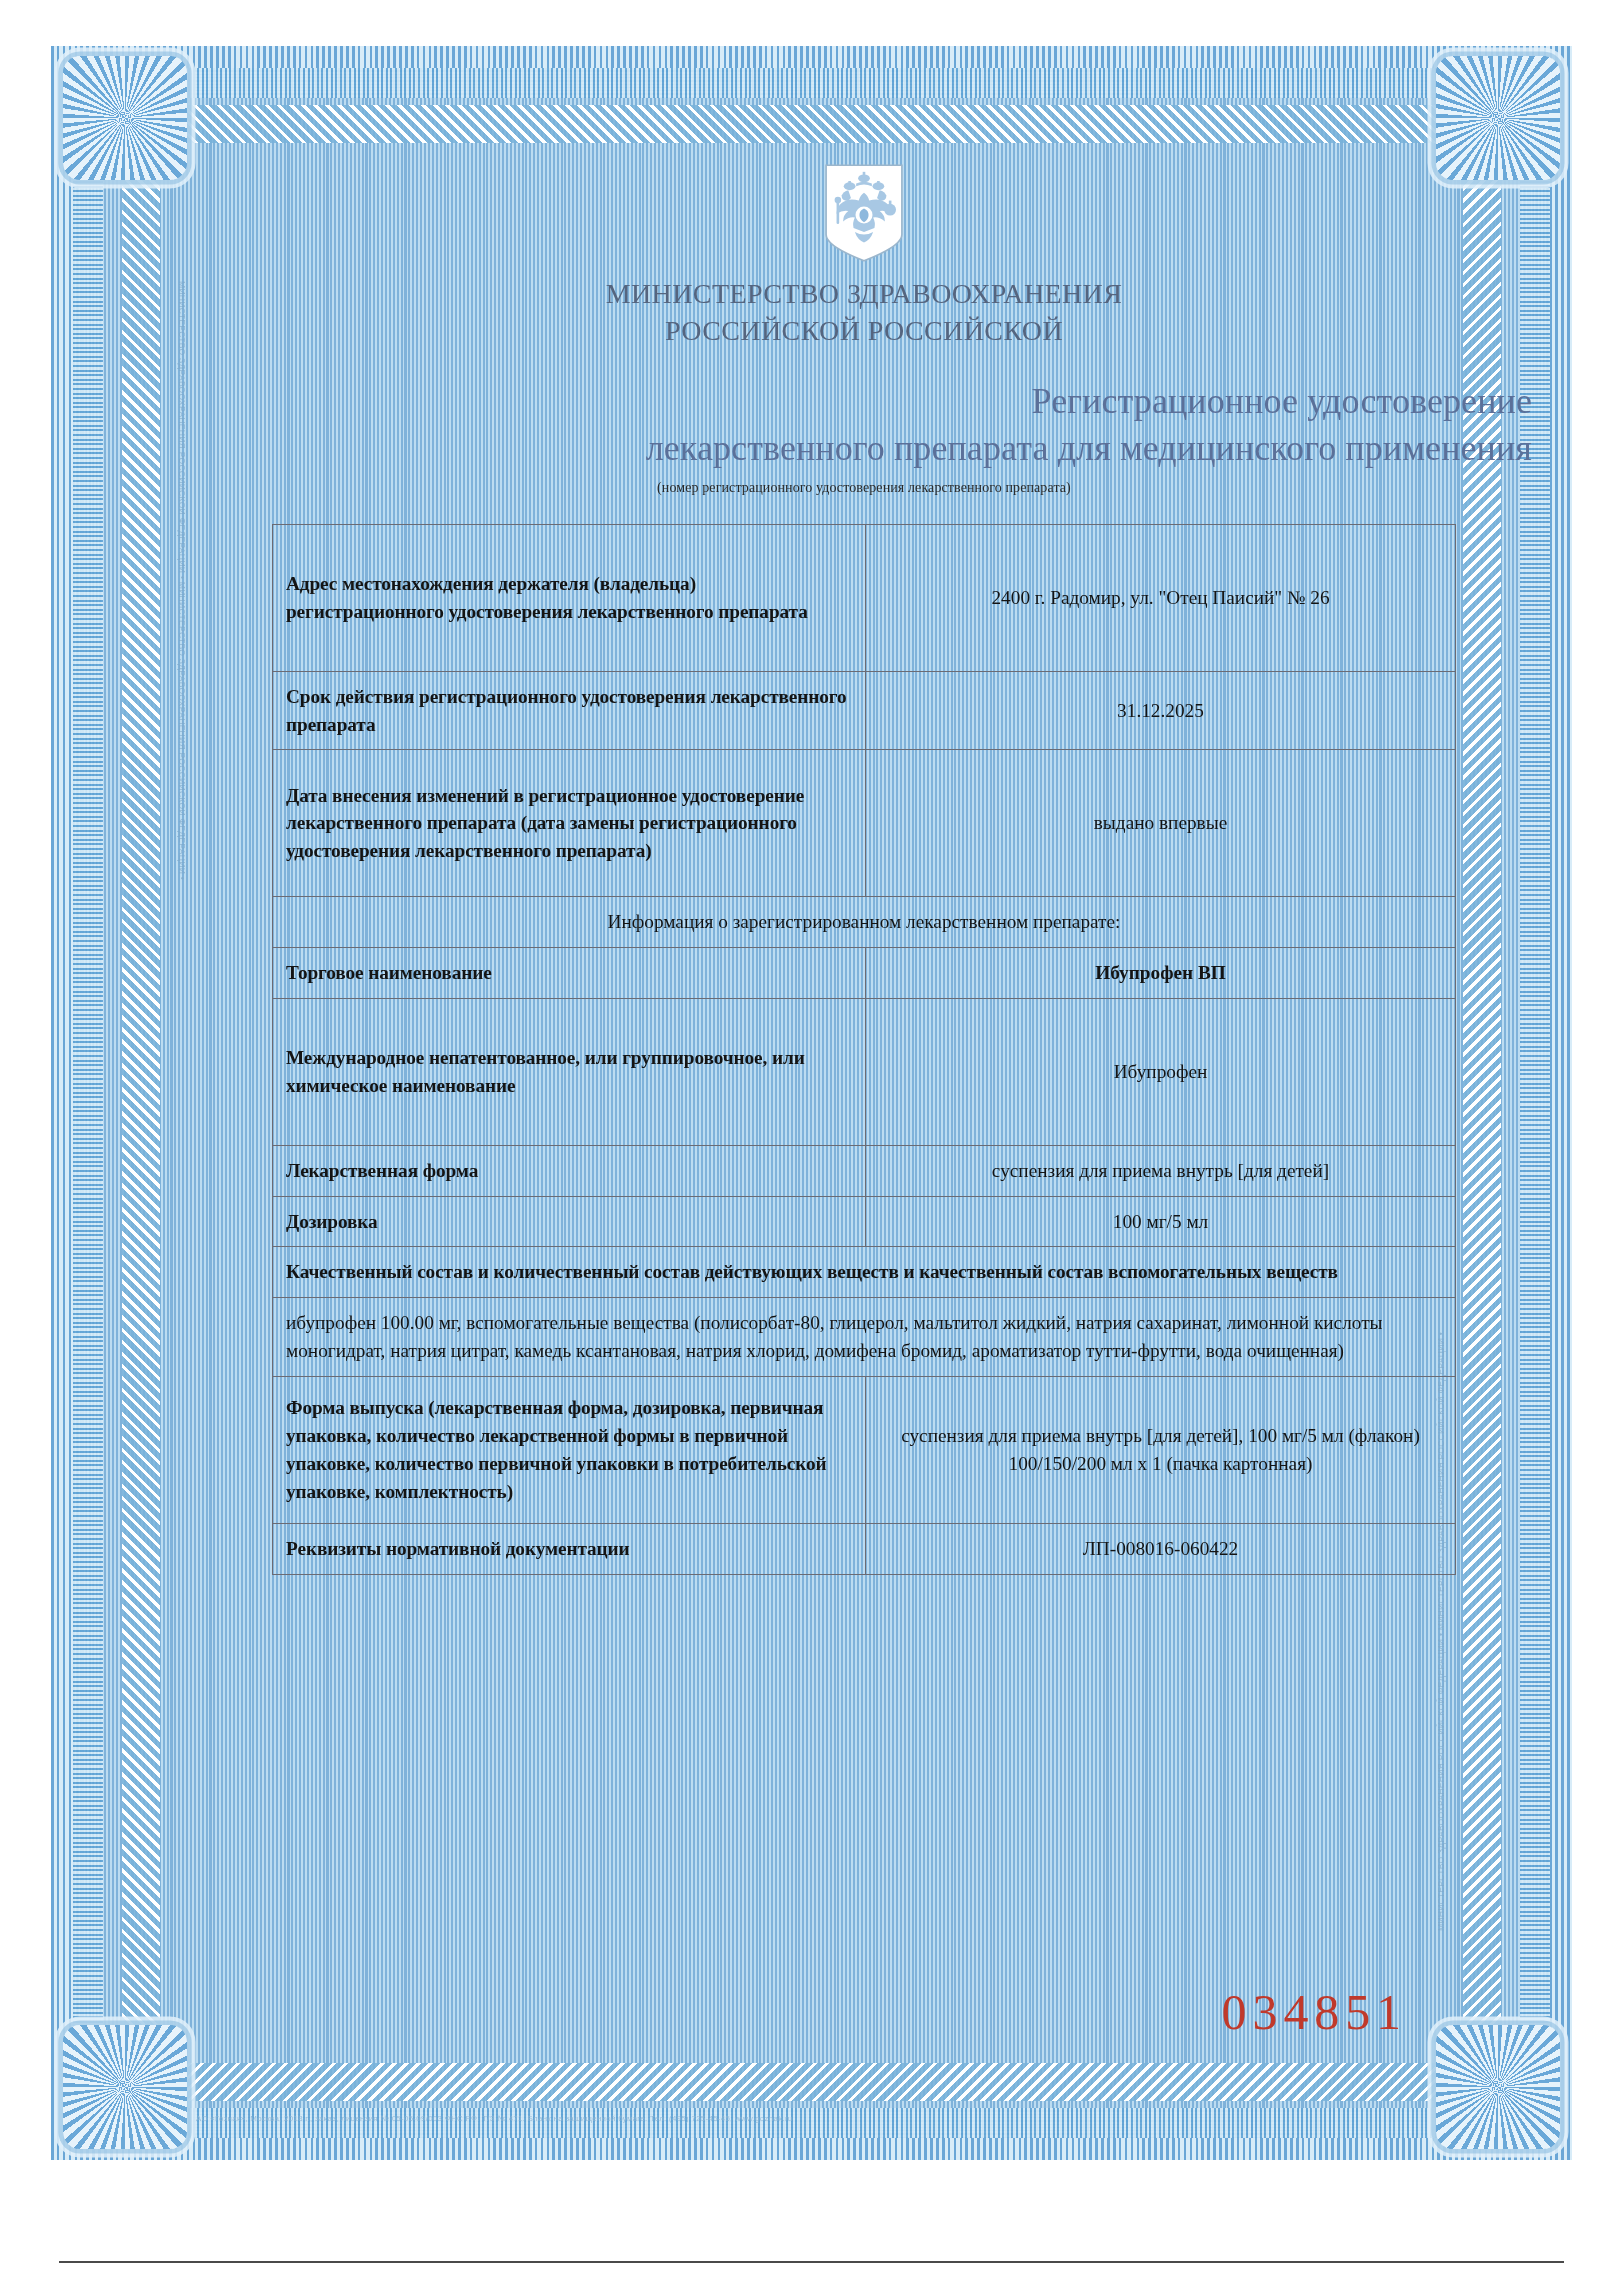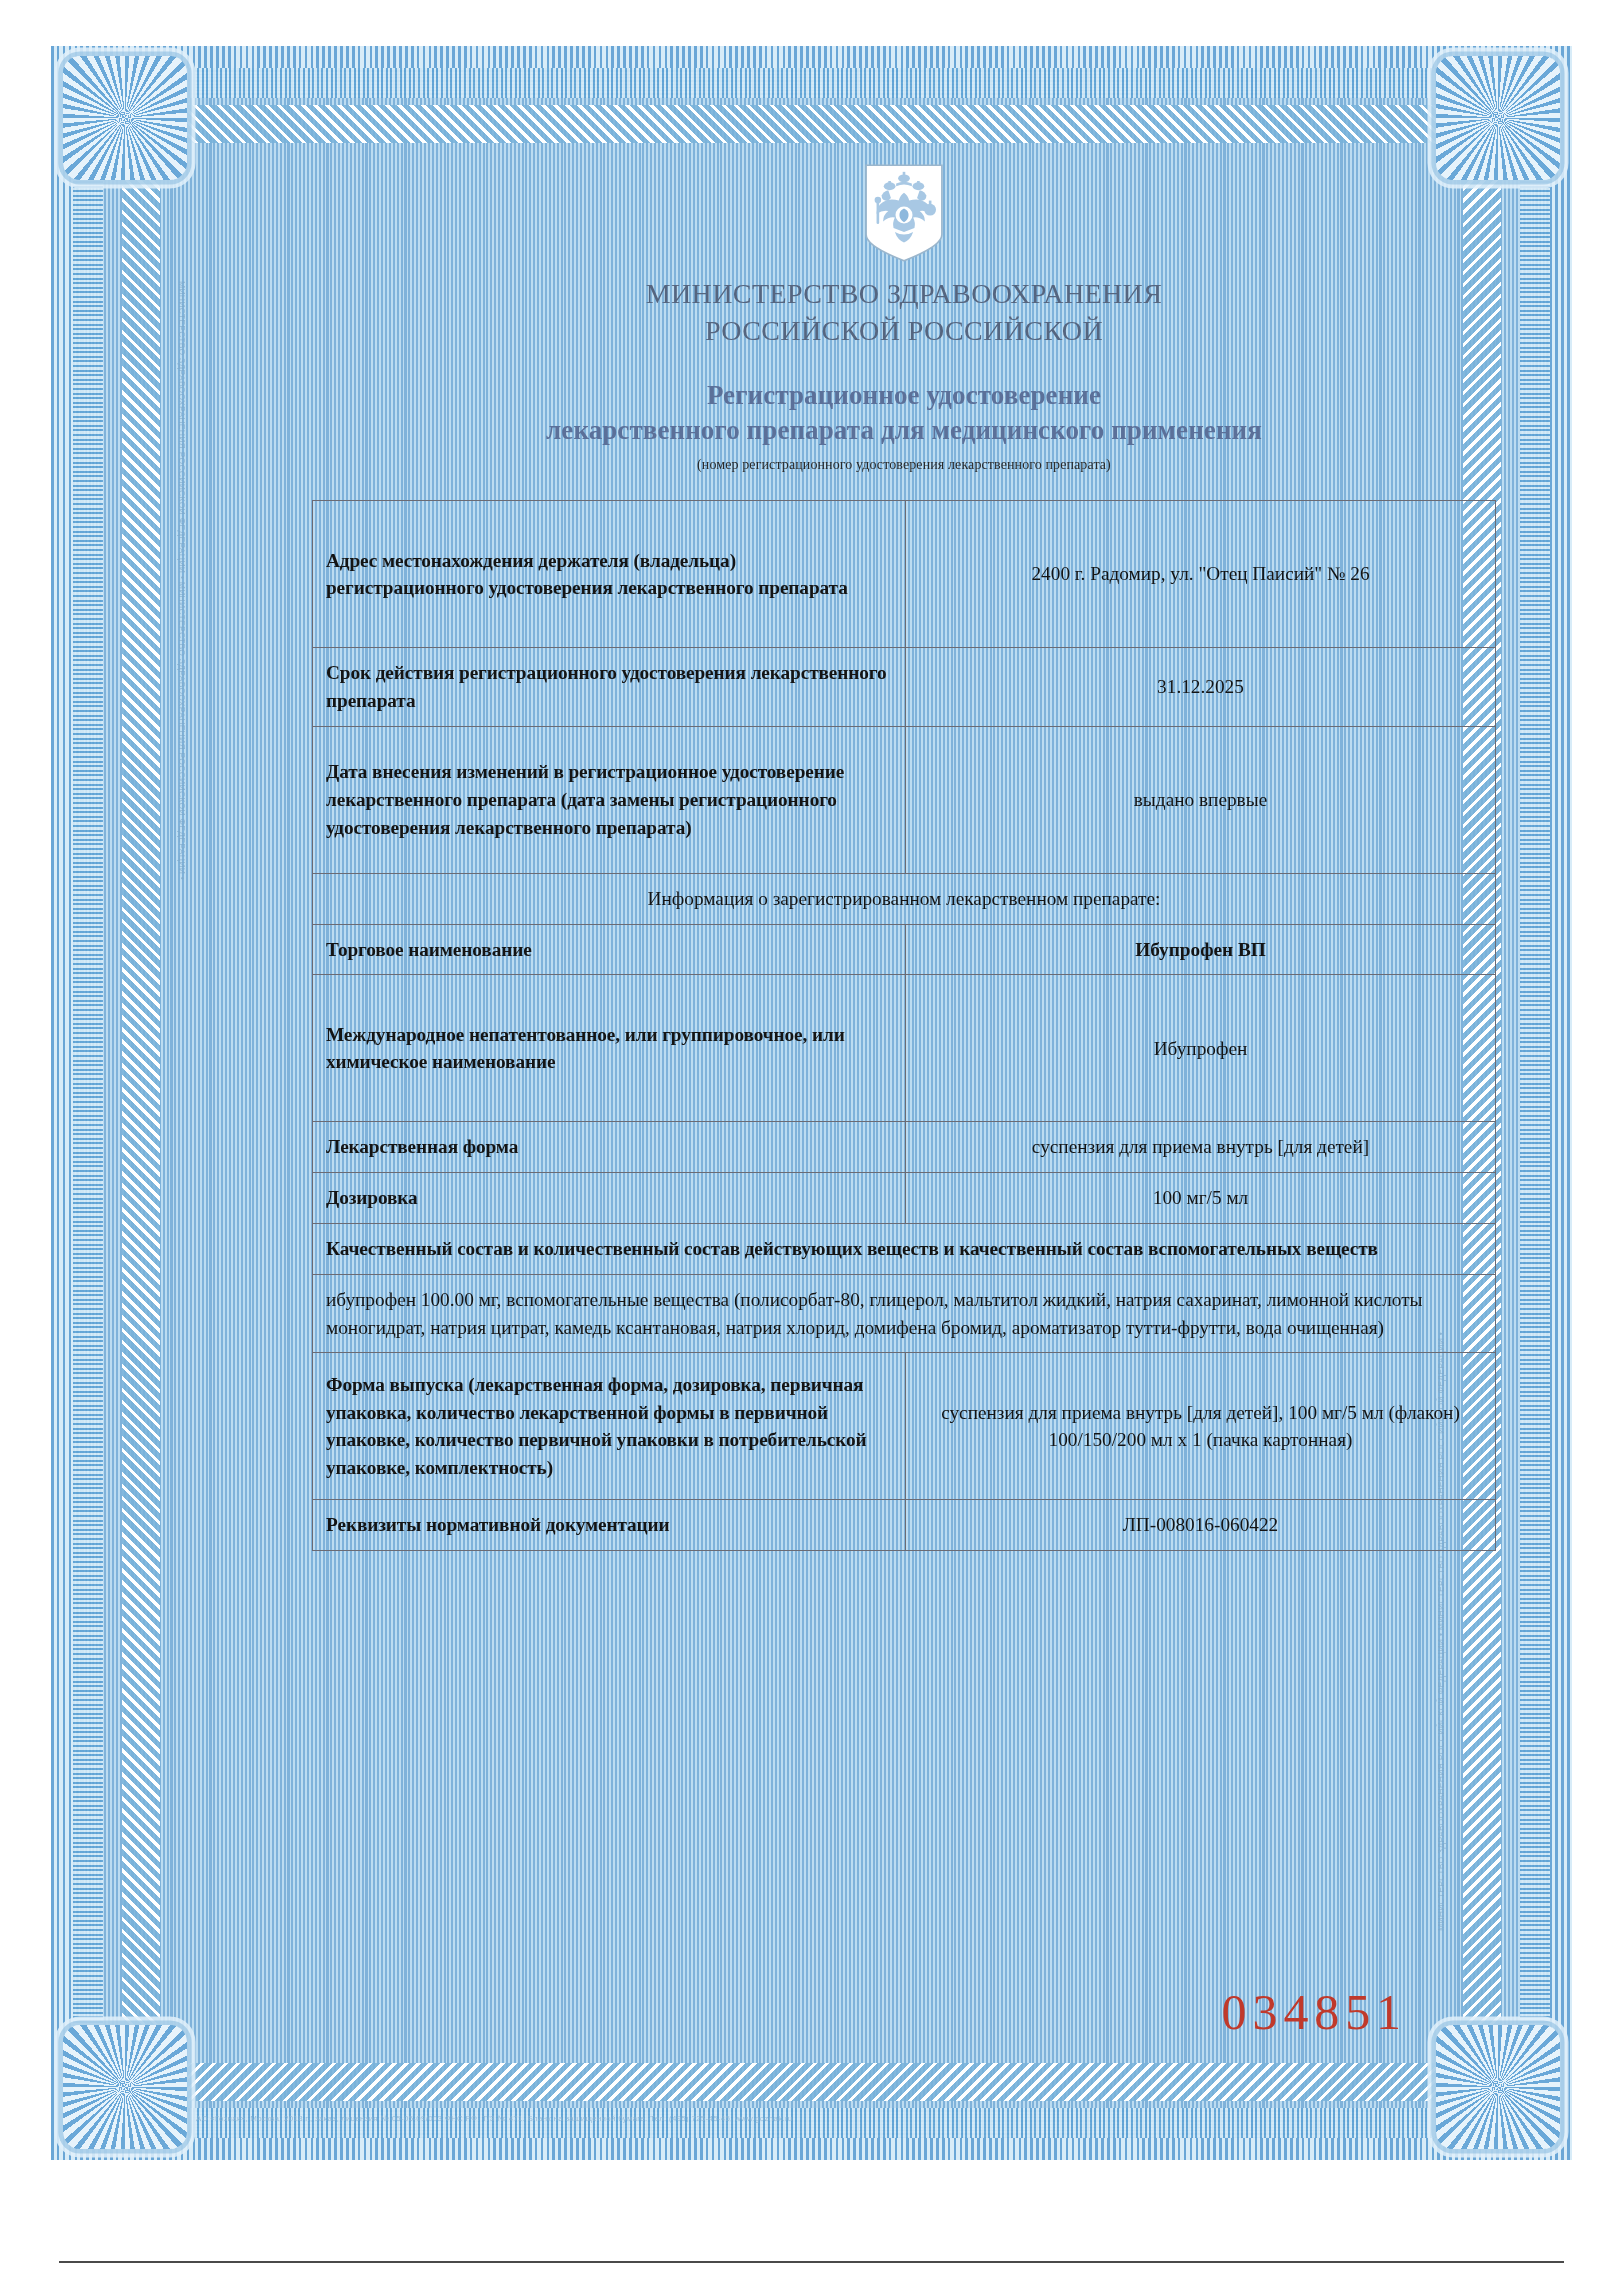--- a/index.html
+++ b/index.html
@@ -118,31 +118,31 @@
   .microv.right{right:171px;transform:rotate(180deg);}
 
   .microh{
     position:absolute;left:196px;right:196px;
     font-size:7.9px;color:#8fb6d4;opacity:.85;overflow:hidden;white-space:nowrap;
     font-family:"Liberation Sans", sans-serif; letter-spacing:0.3px;
   }
   .micro-foot{bottom:135px;}
 
   
-  #content{position:absolute;left:196px;top:164px;width:1336px;padding-left:40px;}
+  #content{position:absolute;left:196px;top:164px;width:1336px;}
 
   .emblem{width:84px;height:98px;margin:0 auto 14.4px;display:block;}
 
   .ministry{
     text-align:center;color:#55657f;font-size:28px;line-height:1.30;
     letter-spacing:0.4px; font-family:"Liberation Serif", serif;
   }
   .title{
-    text-align:center;color:#5b7099;font-weight:bold;margin-top:29px;
-    font-size:27px;line-height:1.30;letter-spacing:0.1px;
+    text-align:right;color:#5b7099;font-weight:normal;margin-top:29px;
+    font-size:36px;line-height:1.30;letter-spacing:0.1px;
   }
   .regno-wrap{text-align:center;margin-top:41px;}
   .regno{
     display:inline-block;color:#1d1d1d;font-size:24px;font-weight:bold;
     border-bottom:2px solid #1d1d1d;padding-bottom:1.3px;letter-spacing:0.7px;
   }
   .regno-sub{
     text-align:center;color:#2a2a2a;font-size:14px;margin-top:8.5px;letter-spacing:0.1px;
   }
 

